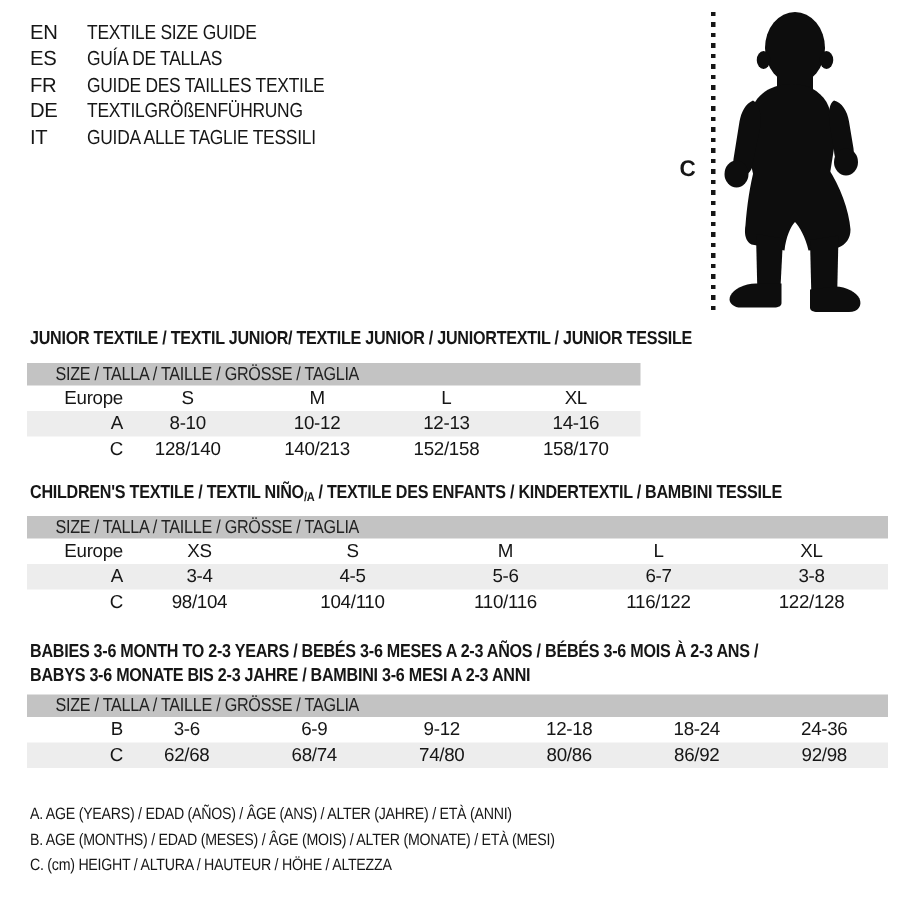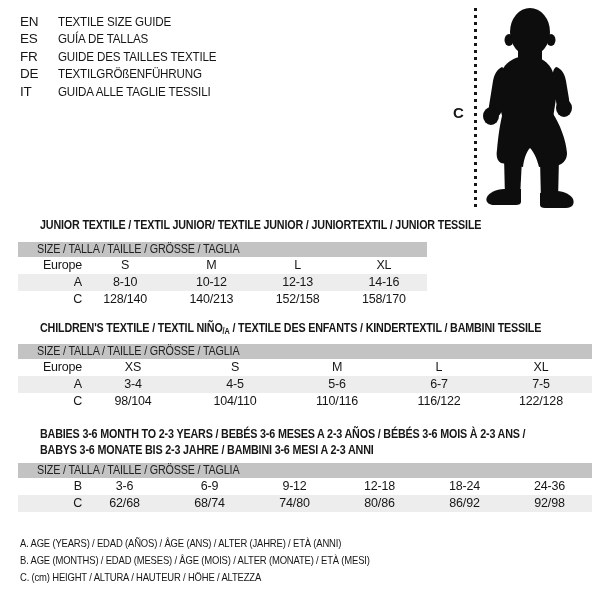--- a/index.html
+++ b/index.html
@@ -9,21 +9,21 @@
   
   .lang-block{position:absolute;left:20px;top:13px;}
   .lang-row{display:flex;line-height:17.4px;font-weight:400;font-size:13.5px;letter-spacing:-.2px;}
   .lang-code{width:38px;flex:0 0 38px;}
   
   .dotted-line{position:absolute;left:474px;top:8px;width:3px;height:202px;
                background:repeating-linear-gradient(to bottom,#161616 0 3px,transparent 3px 7px);}
   .c-label{position:absolute;left:453px;top:104px;font-weight:700;font-size:15px;}
   .baby-svg{position:absolute;left:482px;top:4px;width:118px;height:206px;}
   
-  .sec-title{position:absolute;left:20px;font-weight:700;font-size:12.5px;letter-spacing:-.2px;line-height:16px;margin-left:20px;}
+  .sec-title{position:absolute;left:20px;font-weight:700;font-size:12.5px;letter-spacing:-.2px;line-height:16px;}
   .subscript{font-size:8.5px;vertical-align:-2px;}
   .tbl{position:absolute;left:18px;font-size:12.5px;letter-spacing:-.2px;}
   .band{height:15px;line-height:15px;background:#c3c3c3;padding-left:19px;color:#222;}
   .trow{display:grid;height:17px;line-height:17px;align-items:center;}
   .trow.alt{background:#ededed;}
   .cols4{grid-template-columns:64px repeat(4,1fr);}
   .cols5{grid-template-columns:64px repeat(5,1fr);}
   .cols6{grid-template-columns:64px repeat(6,1fr);}
   .tlabel{padding-left:5px;text-align:right;}
   .tcell{text-align:center;}
@@ -127,21 +127,21 @@
       <span class="tcell">M</span>
       <span class="tcell">L</span>
       <span class="tcell">XL</span>
     </div>
     <div class="trow cols5 alt">
       <span class="tlabel">A</span>
       <span class="tcell">3-4</span>
       <span class="tcell">4-5</span>
       <span class="tcell">5-6</span>
       <span class="tcell">6-7</span>
-      <span class="tcell">7-5</span>
+      <span class="tcell">3-8</span>
     </div>
     <div class="trow cols5">
       <span class="tlabel">C</span>
       <span class="tcell">98/104</span>
       <span class="tcell">104/110</span>
       <span class="tcell">110/116</span>
       <span class="tcell">116/122</span>
       <span class="tcell">122/128</span>
     </div>
   </div>

